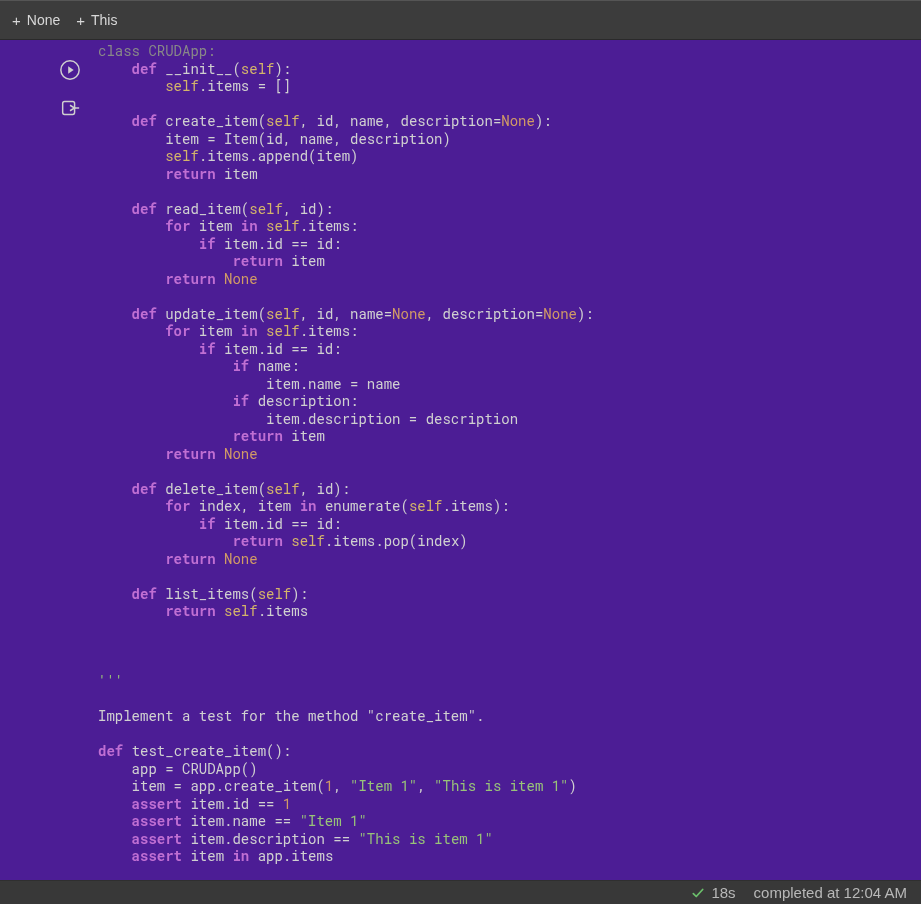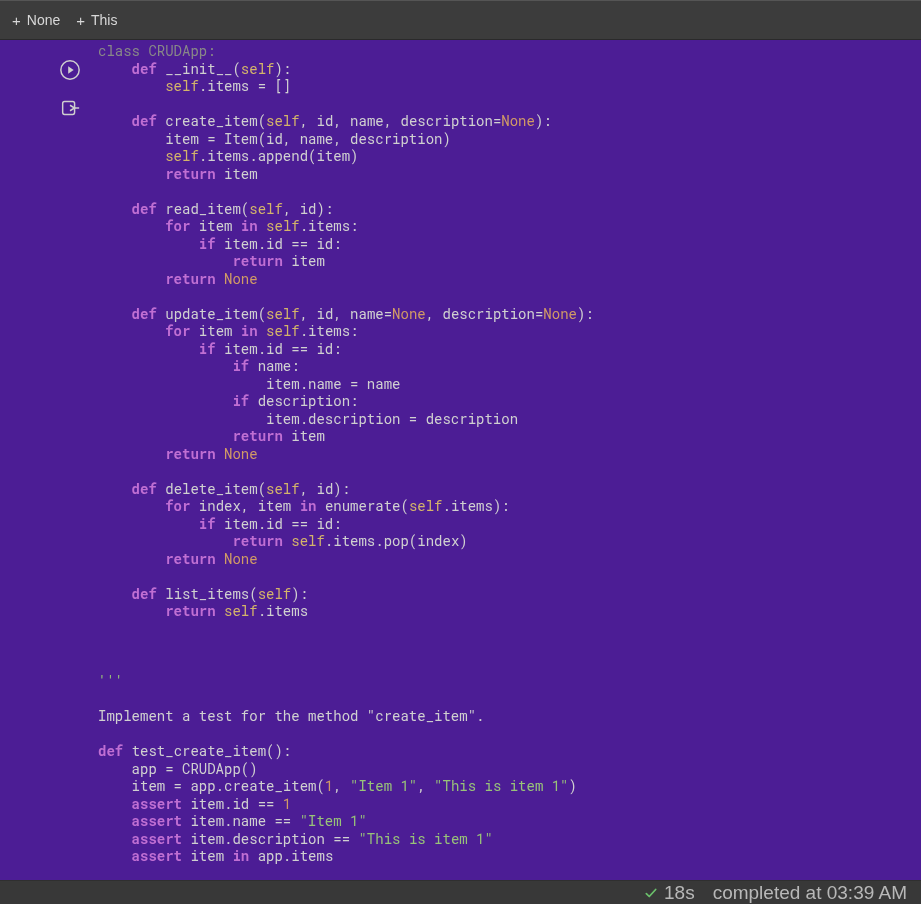--- a/index.html
+++ b/index.html
@@ -89,21 +89,21 @@
 
   
   .status-bar {
     height: 24px;
     display: flex;
     align-items: center;
     justify-content: flex-end;
     gap: 18px;
     padding: 0 14px 0 0;
     background: #383838;
-    font-size: 19px;
+    font-size: 15px;
     color: #b8b8b8;
     border-top: 1px solid #2f2f2f;
   }
   .status-seg { display: flex; align-items: center; gap: 6px; }
   .check-icon { color: #6bbf6b; display: inline-flex; }
 </style>
 </head>
 <body>
 
 <div class="toolbar">
@@ -141,15 +141,15 @@
 <div class="status-bar">
   <div class="status-seg">
     <span class="check-icon">
       <svg width="14" height="14" viewBox="0 0 24 24" fill="none" stroke="#6bbf6b" stroke-width="3" stroke-linecap="round" stroke-linejoin="round">
         <polyline points="4 13 9 18 20 6"></polyline>
       </svg>
     </span>
     <span>18s</span>
   </div>
   <div class="status-seg">
-    <span>completed at 03:39 AM</span>
+    <span>completed at 12:04 AM</span>
   </div>
 </div>
 
 </body></html>

